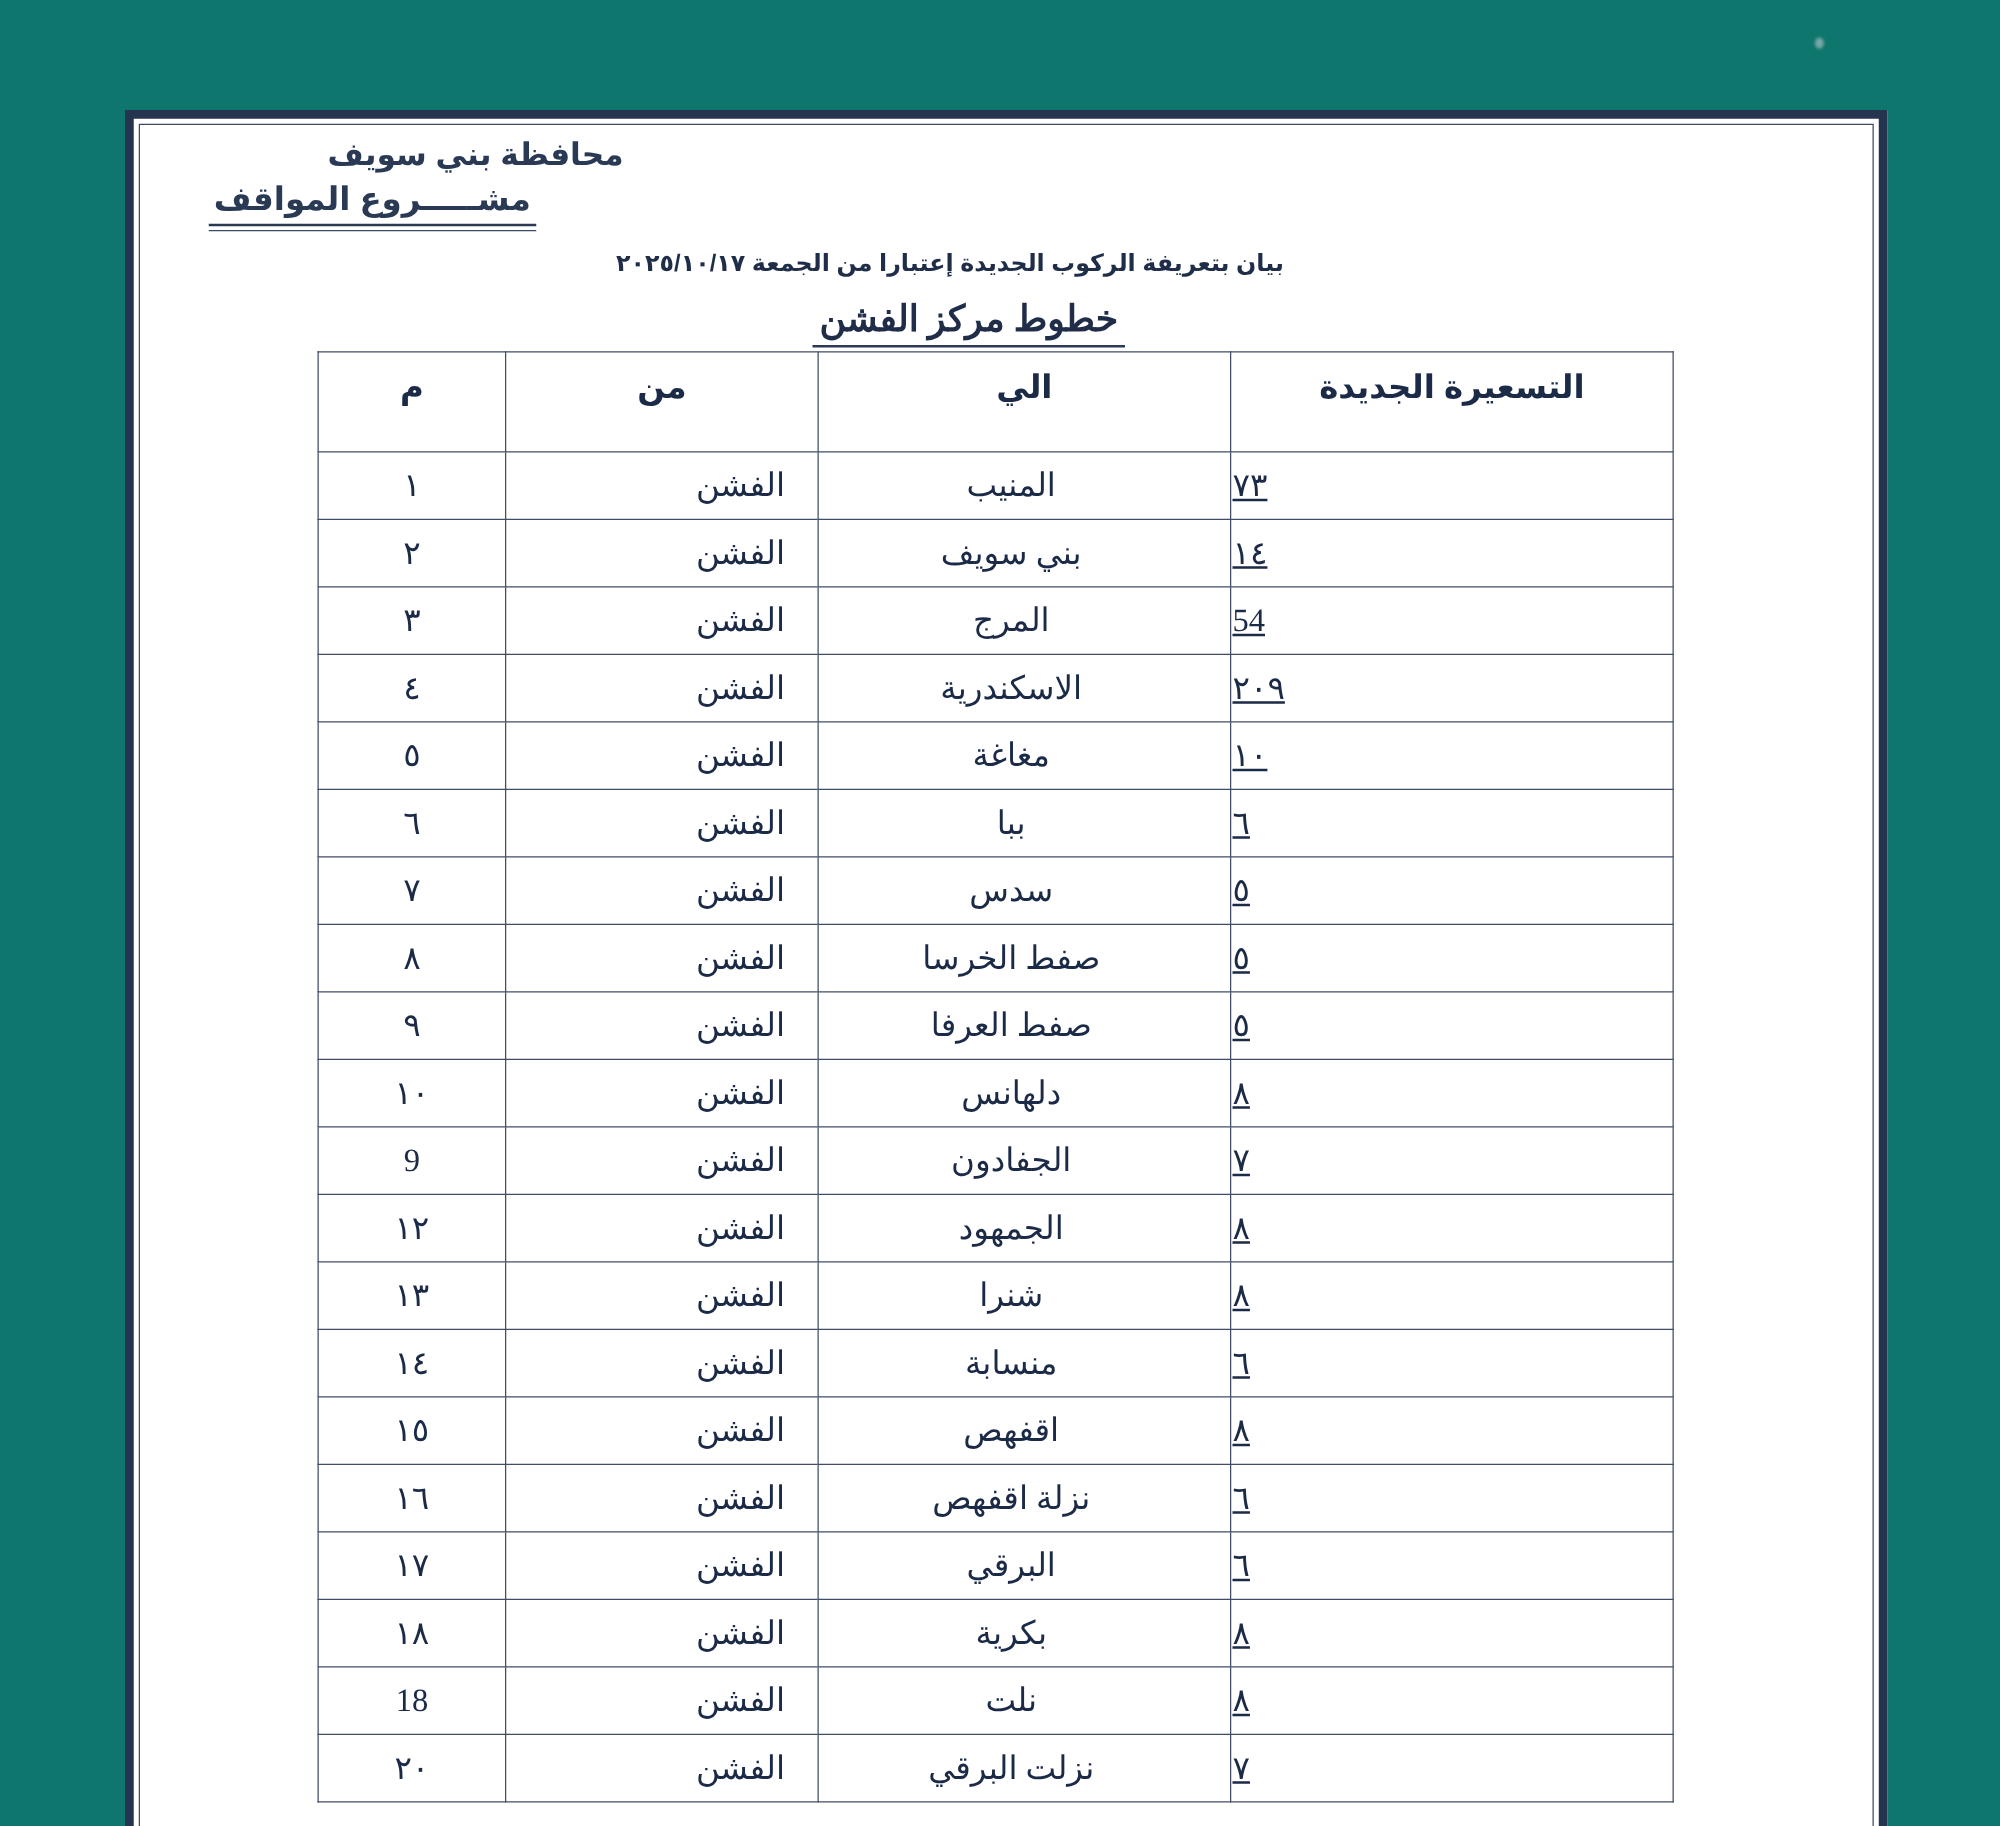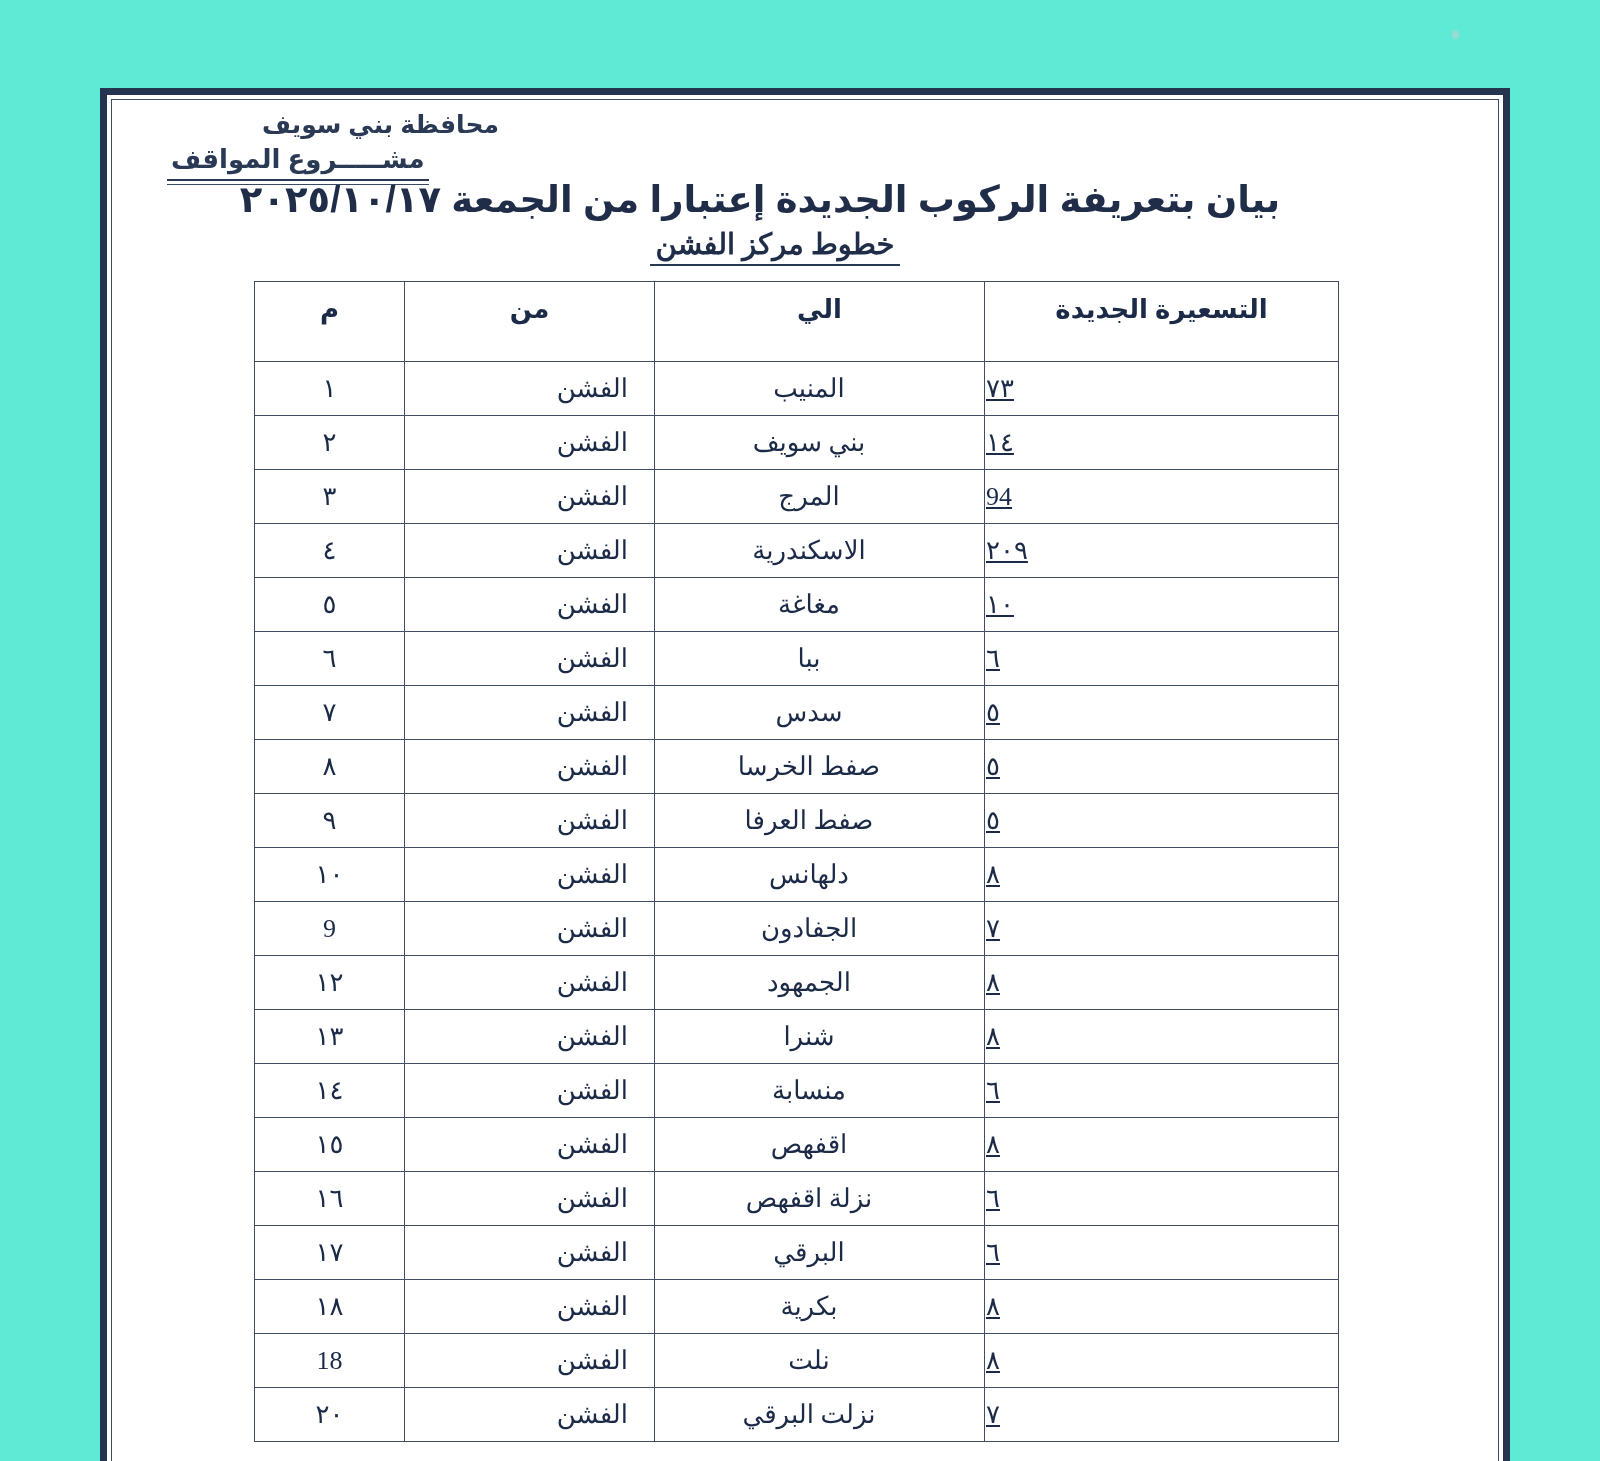--- a/index.html
+++ b/index.html
@@ -16,21 +16,21 @@
     overflow: hidden;
     position: relative;
   }
 
   
   .page-sheet {
     position: absolute;
     left: 0; top: 0;
     width: 1600px;
     height: 1461px;
-    background: #5eead4;
+    background: #0f766e;
   }
 
   
   .scan-speck {
     position: absolute;
     left: 1452px;
     top: 30px;
     width: 7px;
     height: 9px;
     border-radius: 50%;
@@ -102,24 +102,24 @@
   .hdr-project::after {
     content: "";
     position: absolute;
     left: 0; right: 0;
     bottom: -6px;
     height: 0;
     border-bottom: 1.6px solid #3a4a66;
   }
 
   .hdr-title {
-    margin-top: 0;
+    margin-top: 12px;
     text-align: center;
     direction: rtl;
-    font-size: 37px;
+    font-size: 19px;
     line-height: 38px;
     font-weight: bold;
     color: #1f2d49;
     font-family: "Liberation Sans", "DejaVu Sans", sans-serif;
     letter-spacing: -0.4px;
     white-space: nowrap;
     padding-right: 70px;
   }
   .hdr-subtitle-wrap {
     margin-top: 8px;
@@ -237,21 +237,21 @@
               <td class="cell-from">الفشن</td>
               <td class="cell-no">١</td>
             </tr>
             <tr>
               <td class="cell-fare">١٤</td>
               <td class="cell-to">بني سويف</td>
               <td class="cell-from">الفشن</td>
               <td class="cell-no">٢</td>
             </tr>
             <tr>
-              <td class="cell-fare">94</td>
+              <td class="cell-fare">54</td>
               <td class="cell-to">المرج</td>
               <td class="cell-from">الفشن</td>
               <td class="cell-no">٣</td>
             </tr>
             <tr>
               <td class="cell-fare">٢٠٩</td>
               <td class="cell-to">الاسكندرية</td>
               <td class="cell-from">الفشن</td>
               <td class="cell-no">٤</td>
             </tr>

